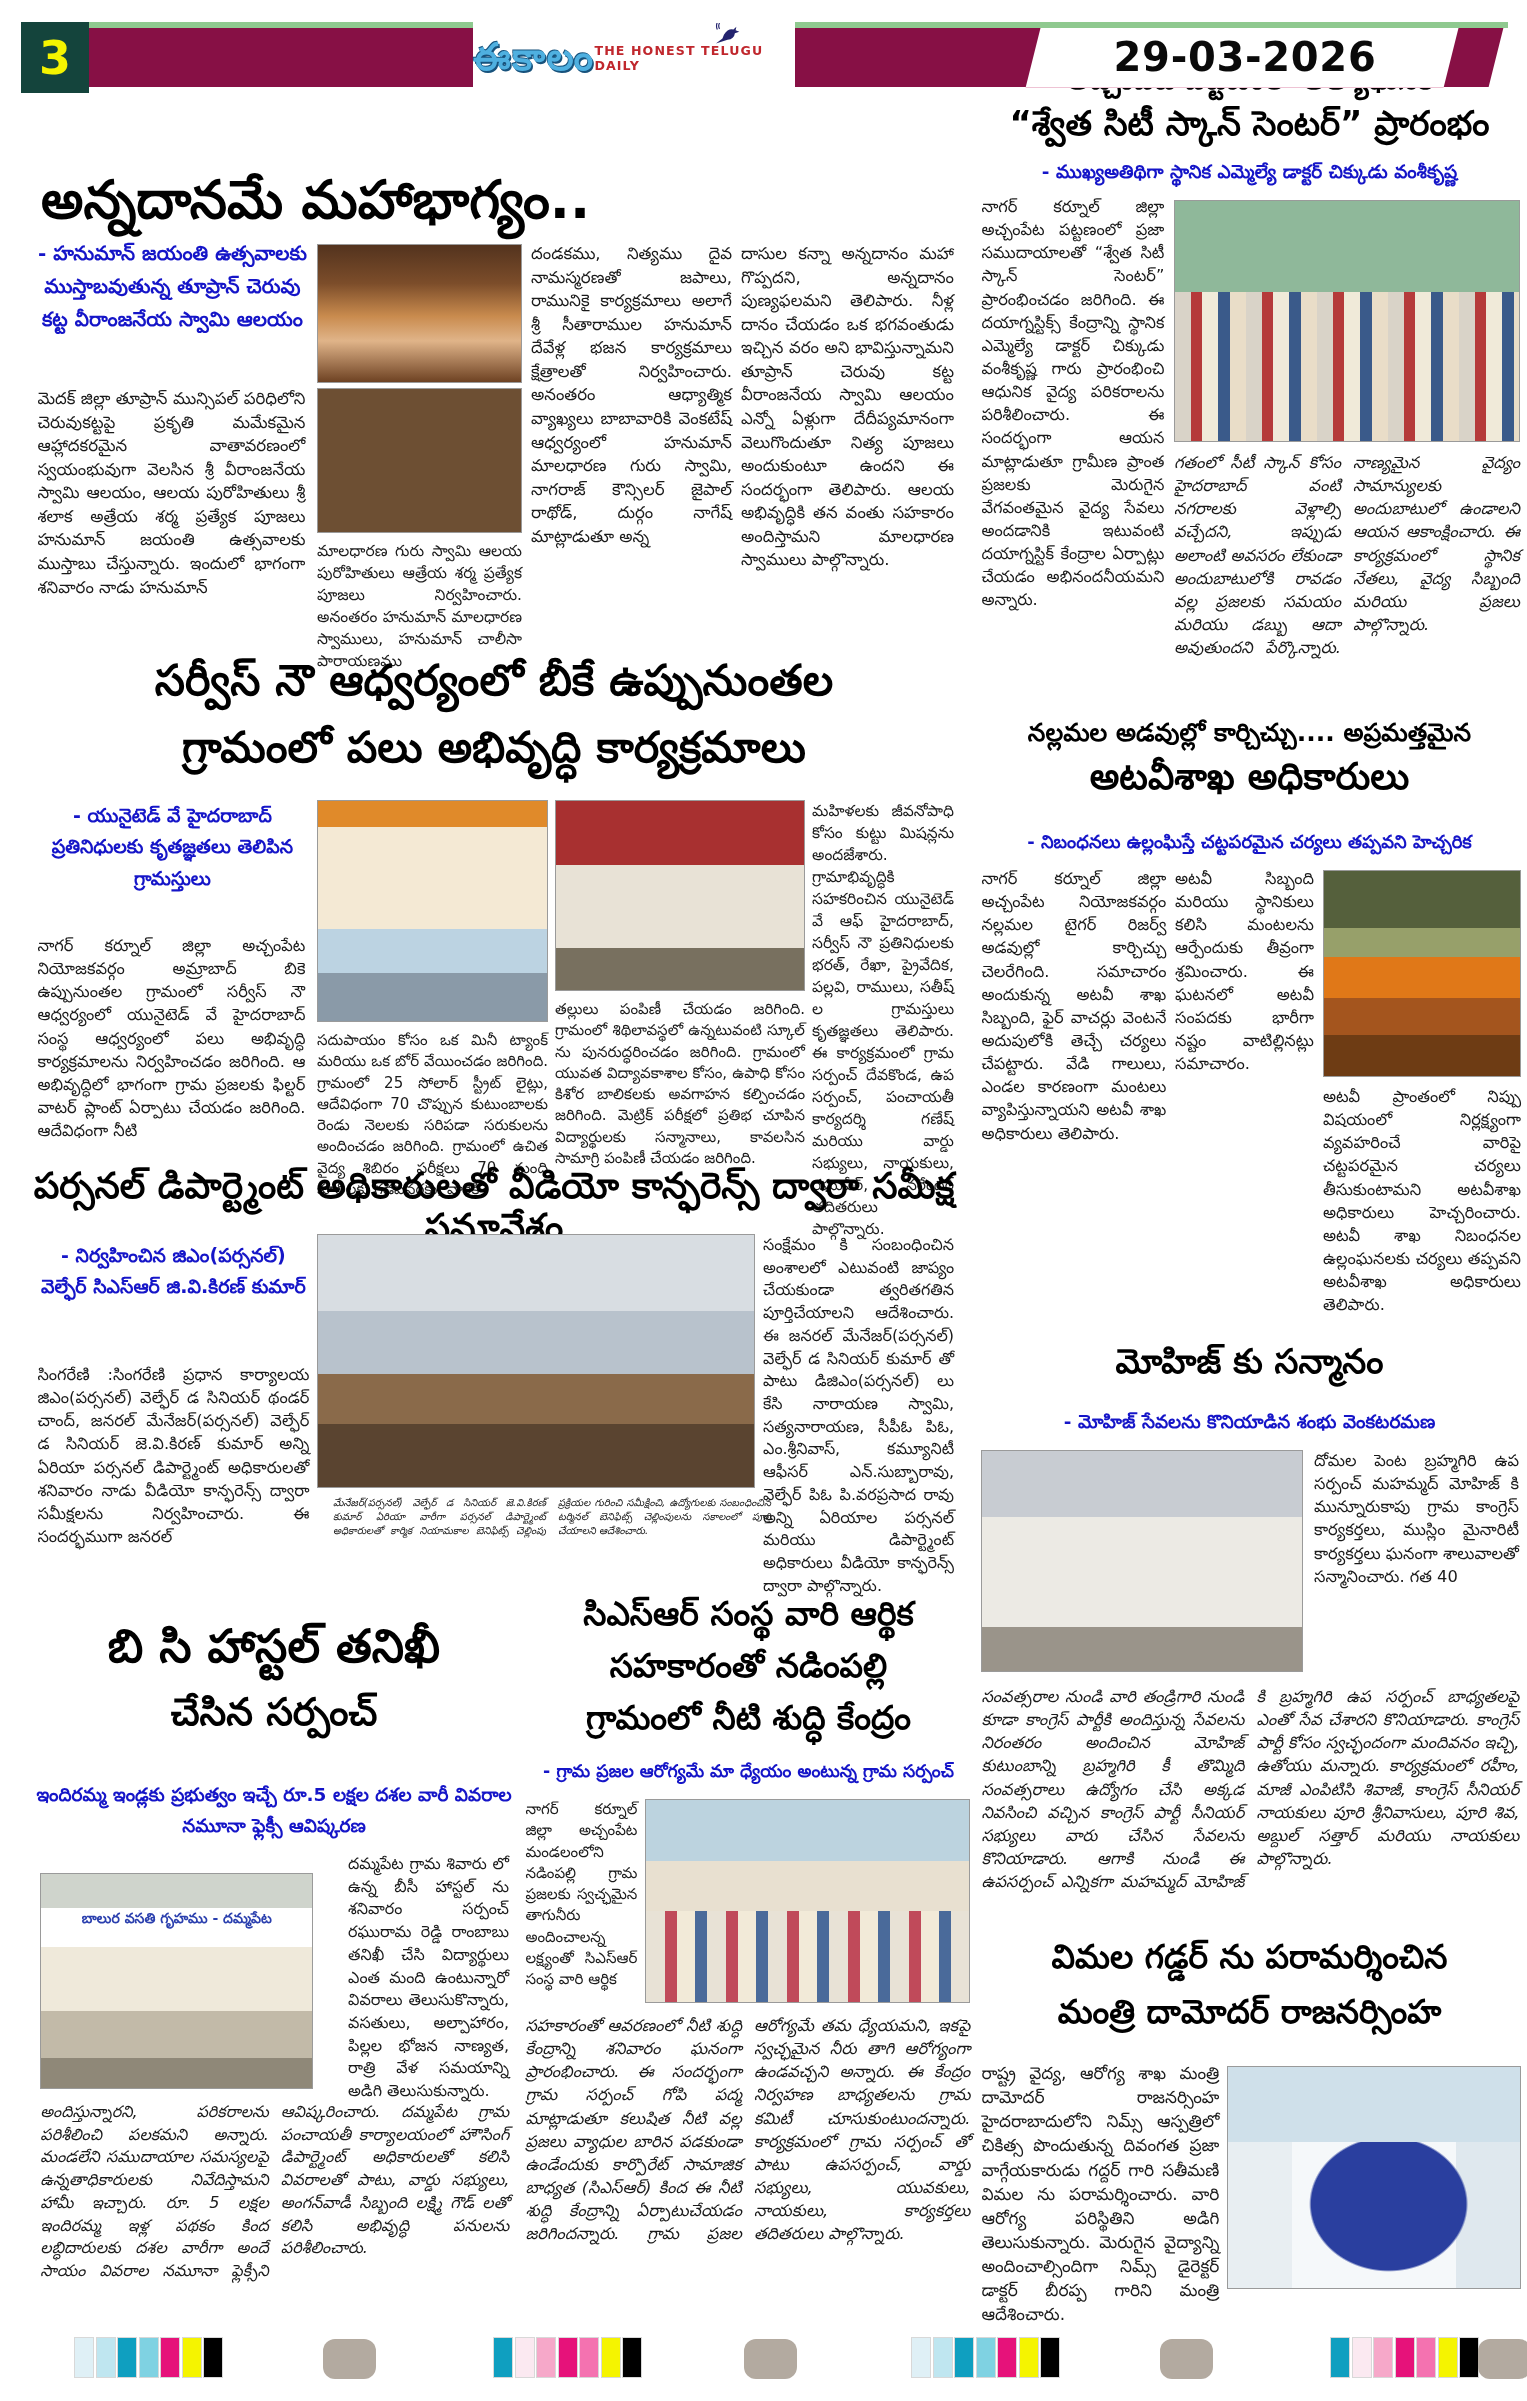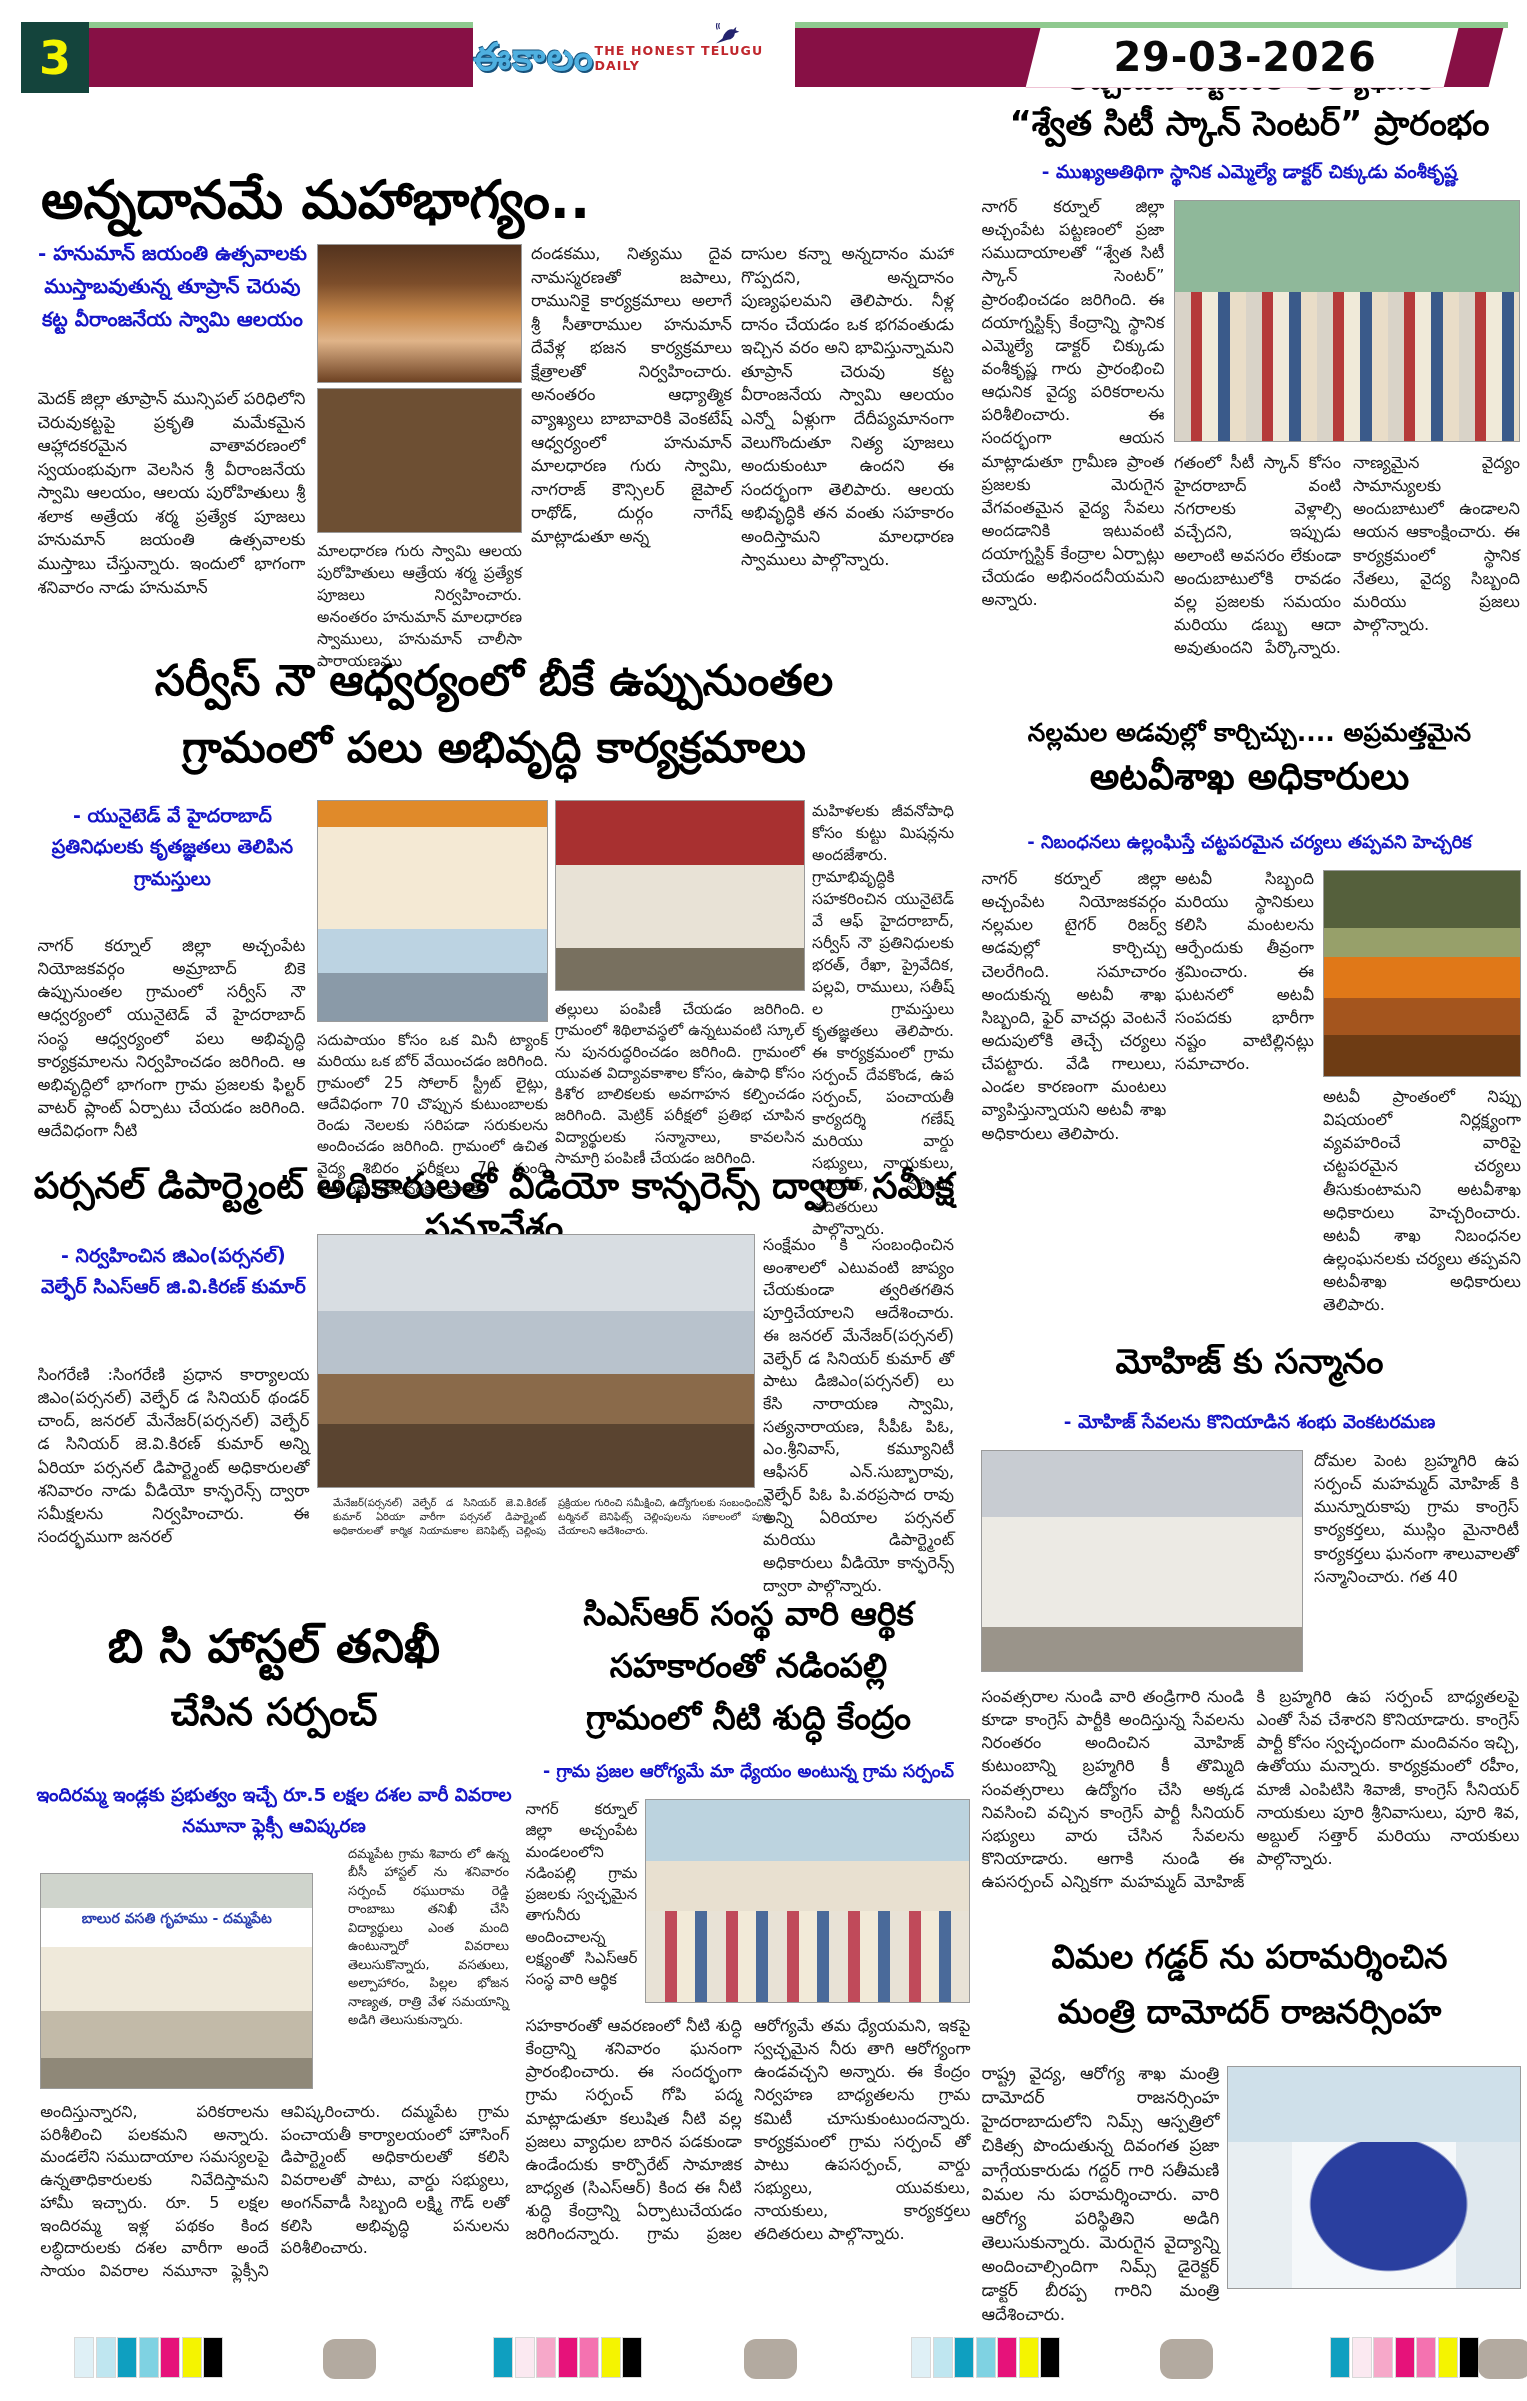--- a/index.html
+++ b/index.html
@@ -24,21 +24,21 @@
   .wslant{position:absolute;left:1496px;top:28px;width:27px;height:59px;background:#fff;
         transform:skewX(-14deg);z-index:2;}
   .date{position:absolute;left:1064px;top:28px;width:362px;height:59px;line-height:59px;z-index:4;
         font-size:40px;font-weight:900;text-align:center;color:#0a0a0a;letter-spacing:0.7px;}
   
   .art{position:absolute;}
   .abs{position:absolute;}
   .hl{font-weight:800;color:#000;text-align:center;line-height:1.15;width:100%;}
   .byline{color:#1515c8;font-weight:bold;text-align:center;line-height:1.65;}
   .txt{text-align:justify;color:#1a1a1a;line-height:1.42;}
-  .cols2{column-count:2;column-gap:12px;}
+  .cols2{column-count:2;column-gap:12px;font-style:italic;}
   .photo{border:0.7px solid #9a9a9a;box-sizing:border-box;}
   
   .ph-temple1{background:linear-gradient(180deg,#53331e 0%,#7c4d2a 28%,#c98b4e 52%,#e0b489 70%,#6e4223 100%),
     radial-gradient(circle at 30% 45%,#e8742a 0 12%,transparent 13%);}
   .ph-temple2{background:repeating-linear-gradient(180deg,#7a5a3a 0 19px,#4a3categorical220 19px 22px),
     linear-gradient(180deg,#8a6a44 0 100%);background-color:#6d4f33;}
   .ph-ribbon{background:linear-gradient(180deg,#8fb89a 0 38%,transparent 38%),
     repeating-linear-gradient(90deg,#d9d3c8 0 16.3px,#b53a3a 16.3px 27px,#f0ead9 27px 43px,#3a5a8a 43px 55px,#e9ddc8 55px 71px),
     #cfc7b8;}
   .ph-decor{background:linear-gradient(180deg,#e08a2a 0 12%,#f4e9d4 12% 58%,#bcd3e2 58% 78%,#8a9aa8 78% 100%);}
@@ -142,21 +142,21 @@
     <div class="abs txt cols2" style="left:4.4px;top:415px;width:538px;height:231px;font-size:16.3px;">సంవత్సరాల నుండి వారి తండ్రిగారి నుండి కూడా కాంగ్రెస్ పార్టీకి అందిస్తున్న సేవలను నిరంతరం అందించిన మోహిజ్ కుటుంబాన్ని బ్రహ్మగిరి కీ తొమ్మిది సంవత్సరాలు ఉద్యోగం చేసి అక్కడ నివసించి వచ్చిన కాంగ్రెస్ పార్టీ సీనియర్ సభ్యులు వారు చేసిన సేవలను కొనియాడారు. ఆగాకి నుండి ఈ ఉపసర్పంచ్ ఎన్నికగా మహమ్మద్ మోహిజ్ కి బ్రహ్మగిరి ఉప సర్పంచ్ బాధ్యతలపై ఎంతో సేవ చేశారని కొనియాడారు. కాంగ్రెస్ పార్టీ కోసం స్వచ్ఛందంగా మందివనం ఇచ్చి, ఉతోయు మన్నారు. కార్యక్రమంలో రహీం, మాజీ ఎంపిటిసి శివాజీ, కాంగ్రెస్ సీనియర్ నాయకులు పూరి శ్రీనివాసులు, పూరి శివ, అబ్దుల్ సత్తార్ మరియు నాయకులు పాల్గొన్నారు.</div>
   </div>
 
   <div class="art" style="left:30px;top:1613px;width:488px;height:701px;">
     <div class="abs hl" style="top:7.4px;font-size:46px;">బి సి హాస్టల్ తనిఖీ</div>
     <div class="abs hl" style="top:78px;font-size:38px;">చేసిన సర్పంచ్</div>
     <div class="abs byline" style="top:167px;width:100%;font-size:18.5px;">ఇందిరమ్మ ఇండ్లకు ప్రభుత్వం ఇచ్చే రూ.5 లక్షల దశల వారీ వివరాల నమూనా ఫ్లెక్సీ ఆవిష్కరణ</div>
     <div class="abs photo ph-hostel" style="left:10.3px;top:260px;width:273px;height:216px;">
       <div class="hostel-sign">బాలుర వసతి గృహము - దమ్మపేట</div>
     </div>
-    <div class="abs txt" style="left:318px;top:232px;width:161px;height:235px;font-size:13px;">దమ్మపేట గ్రామ శివారు లో ఉన్న బీసీ హాస్టల్ ను శనివారం సర్పంచ్ రఘురామ రెడ్డి రాంబాబు తనిఖీ చేసి విద్యార్థులు ఎంత మంది ఉంటున్నారో వివరాలు తెలుసుకొన్నారు, వసతులు, అల్పాహారం, పిల్లల భోజన నాణ్యత, రాత్రి వేళ సమయాన్ని అడిగి తెలుసుకున్నారు.</div>
+    <div class="abs txt" style="left:318px;top:240px;width:161px;height:235px;font-size:16px;">దమ్మపేట గ్రామ శివారు లో ఉన్న బీసీ హాస్టల్ ను శనివారం సర్పంచ్ రఘురామ రెడ్డి రాంబాబు తనిఖీ చేసి విద్యార్థులు ఎంత మంది ఉంటున్నారో వివరాలు తెలుసుకొన్నారు, వసతులు, అల్పాహారం, పిల్లల భోజన నాణ్యత, రాత్రి వేళ సమయాన్ని అడిగి తెలుసుకున్నారు.</div>
     <div class="abs txt cols2" style="left:10.3px;top:488px;width:469px;height:208px;font-size:16px;">అందిస్తున్నారని, పరికరాలను పరిశీలించి పలకమని అన్నారు. మండలేని సముదాయాల సమస్యలపై ఉన్నతాధికారులకు నివేదిస్తామని హామీ ఇచ్చారు. రూ. 5 లక్షల ఇందిరమ్మ ఇళ్ల పథకం కింద లబ్ధిదారులకు దశల వారీగా అందే సాయం వివరాల నమూనా ఫ్లెక్సీని ఆవిష్కరించారు. దమ్మపేట గ్రామ పంచాయతీ కార్యాలయంలో హౌసింగ్ డిపార్ట్మెంట్ అధికారులతో కలిసి వివరాలతో పాటు, వార్డు సభ్యులు, అంగన్‌వాడీ సిబ్బంది లక్ష్మి గౌడ్ లతో కలిసి అభివృద్ధి పనులను పరిశీలించారు.</div>
   </div>
 
   <div class="art" style="left:521px;top:1588px;width:455px;height:726px;">
     <div class="abs hl" style="top:7.4px;font-size:33px;">సిఎస్ఆర్ సంస్థ వారి ఆర్థిక</div>
     <div class="abs hl" style="top:59px;font-size:33px;">సహకారంతో నడింపల్లి</div>
     <div class="abs hl" style="top:111px;font-size:33px;">గ్రామంలో నీటి శుద్ధి కేంద్రం</div>
     <div class="abs byline" style="top:169px;width:100%;font-size:17.4px;">- గ్రామ ప్రజల ఆరోగ్యమే మా ధ్యేయం అంటున్న గ్రామ సర్పంచ్</div>
     <div class="abs txt" style="left:4.4px;top:211px;width:112px;height:207px;font-size:15px;">నాగర్ కర్నూల్ జిల్లా అచ్చంపేట మండలంలోని నడింపల్లి గ్రామ ప్రజలకు స్వచ్ఛమైన తాగునీరు అందించాలన్న లక్ష్యంతో సిఎస్ఆర్ సంస్థ వారి ఆర్థిక</div>
     <div class="abs photo ph-csr" style="left:124px;top:211px;width:325px;height:204px;"></div>

